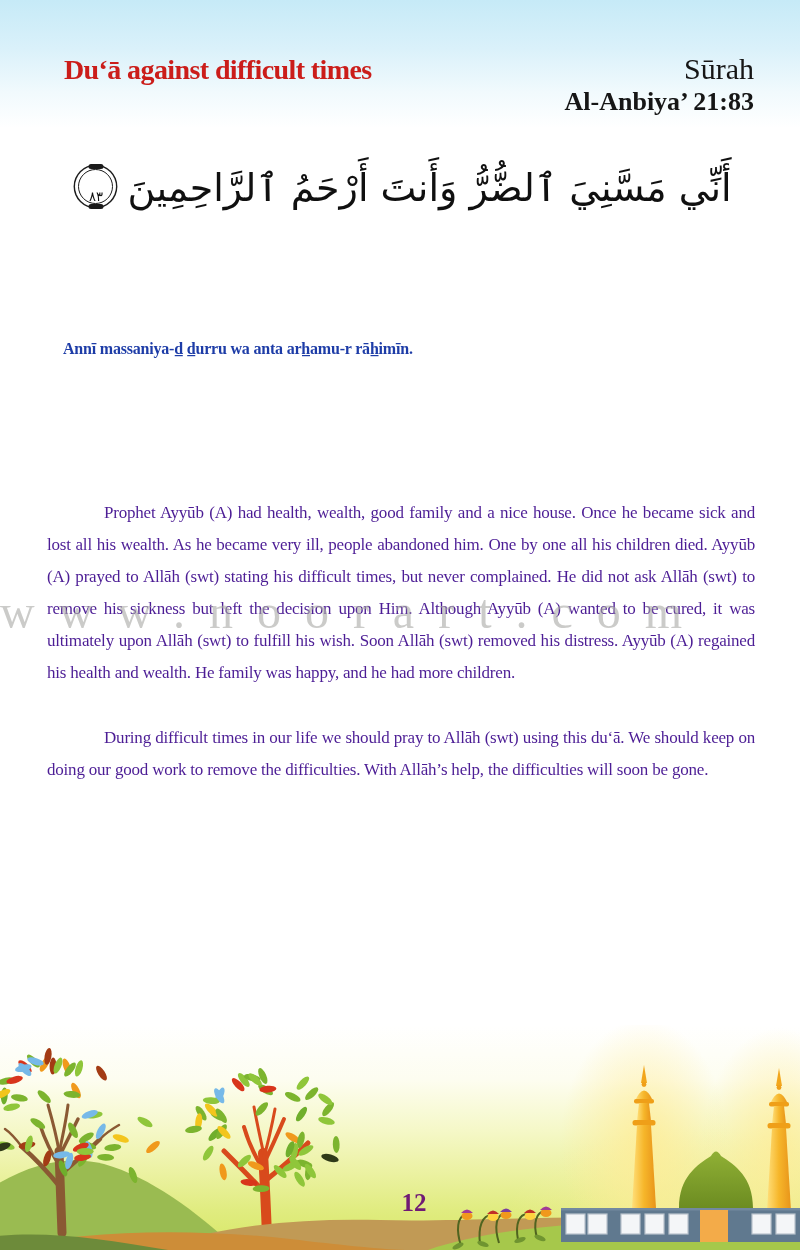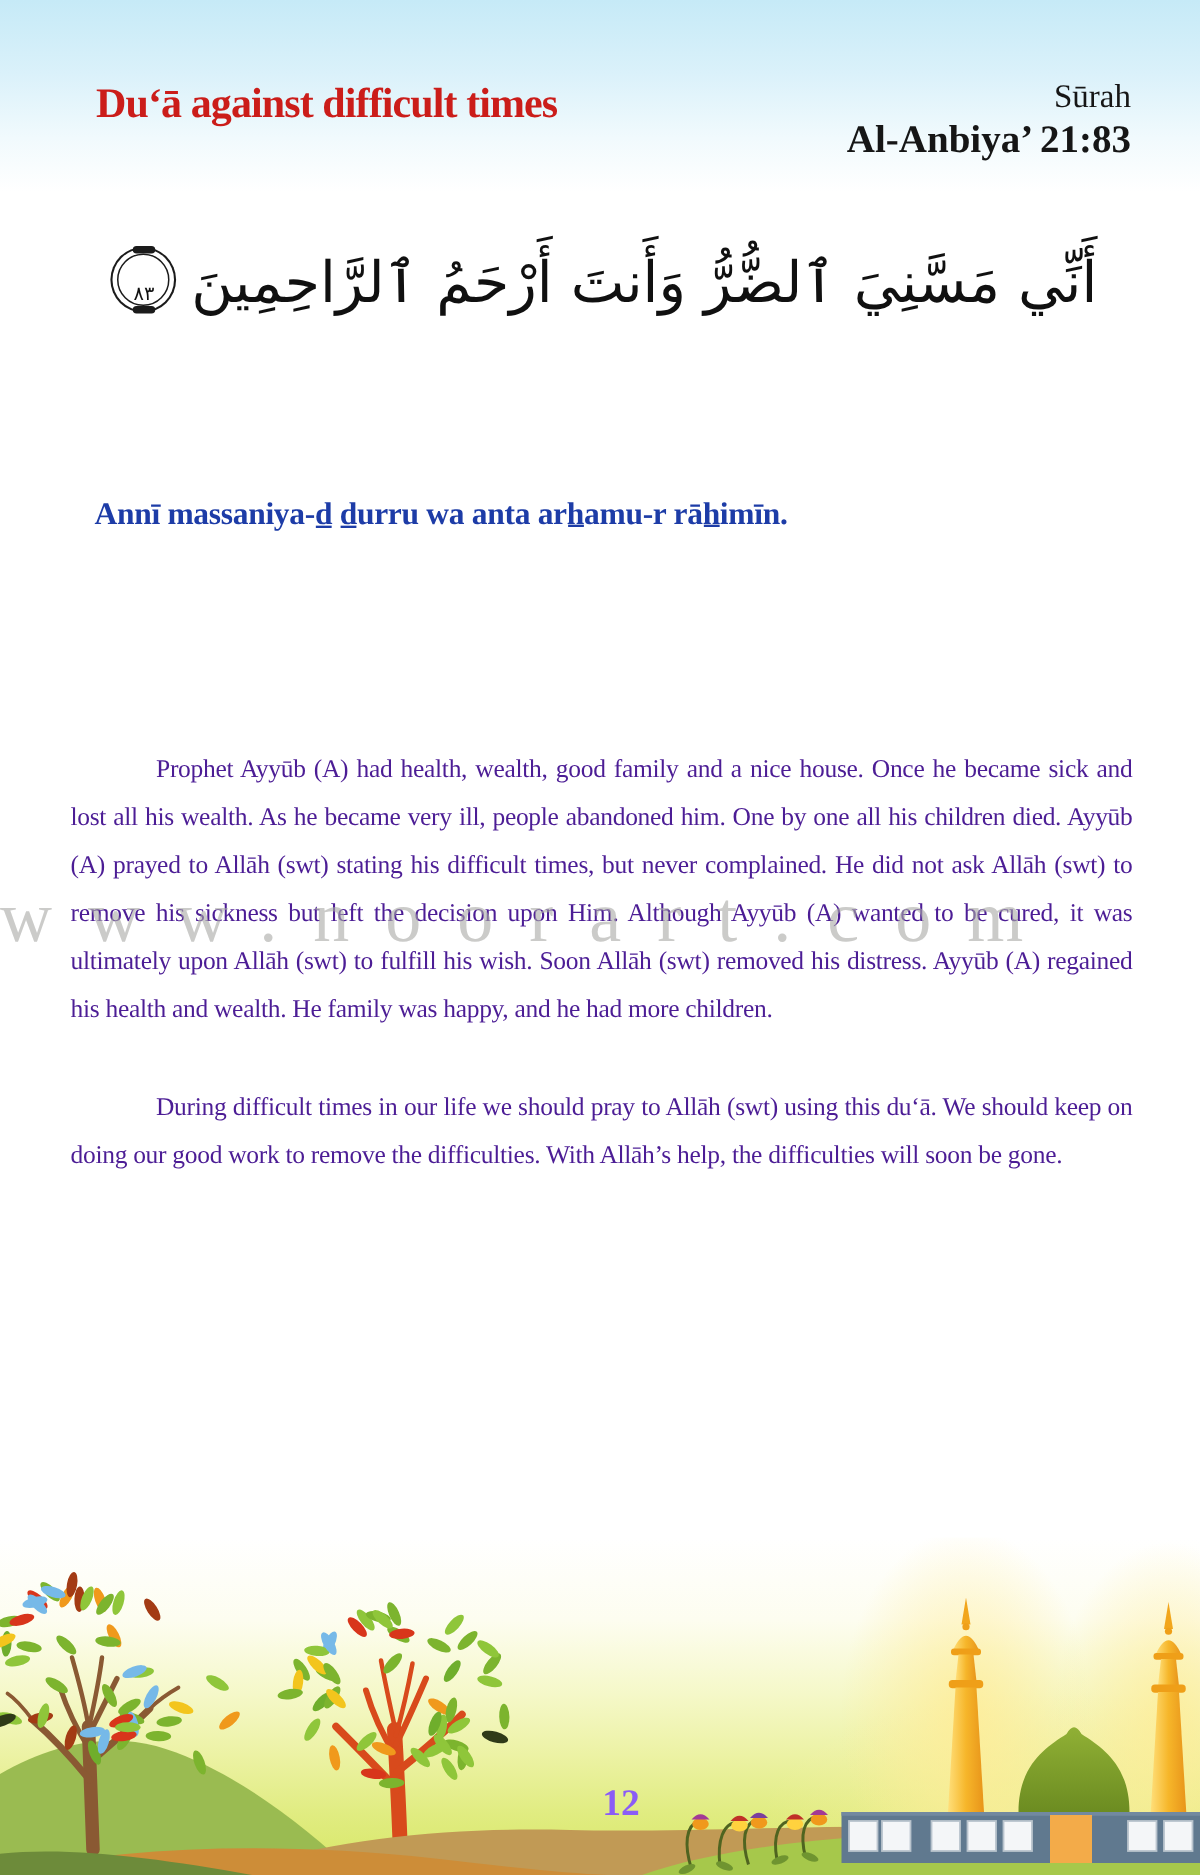--- a/index.html
+++ b/index.html
@@ -5,34 +5,34 @@
   html,body{margin:0;padding:0;background:#777;}
   .page{position:relative;width:800px;height:1250px;background:#ffffff;overflow:hidden;
         font-family:"Liberation Serif",serif;margin:0 auto;}
   
   .sky{position:absolute;left:0;top:0;width:800px;height:128px;
        background:linear-gradient(to bottom,var(--c-sky_blue,#c6eaf7) 0%,#daf1fa 38%,#f1fafd 72%,#ffffff 100%);}
   
   .title{position:absolute;left:64px;top:54px;font-size:28px;font-weight:700;
          color:var(--c-title_red,#cb1d1a);letter-spacing:-0.6px;}
   .surah-block{position:absolute;right:46px;top:52px;text-align:right;color:#161616;line-height:1.1;}
-  .surah-label{font-size:22px;font-weight:500;}
+  .surah-label{font-size:30px;font-weight:500;}
   .surah-ref{font-size:26px;font-weight:700;margin-top:3px;margin-left:35px;}
   
   .verse{position:absolute;left:0;top:166px;width:800px;direction:rtl;text-align:center;
          font-family:"DejaVu Sans",sans-serif;font-size:38px;color:#101010;padding:0 40px;box-sizing:border-box;}
   .ayah-mark{display:inline-flex;align-items:center;justify-content:center;width:33px;height:33px;
          border:1.6px solid #1b1b1b;border-radius:50%;box-shadow:0 0 0 3px #fff,0 0 0 4.4px #1b1b1b;
          vertical-align:middle;margin:0 14px 8px 10px;position:relative;background:#fff;}
   .ayah-mark::before,.ayah-mark::after{content:"";position:absolute;left:50%;transform:translateX(-50%);
          width:15px;height:5px;background:#1b1b1b;border-radius:2.5px;}
   .ayah-mark::before{top:-6px;} .ayah-mark::after{bottom:-6px;}
   .ayah-num{font-size:13px;line-height:1;font-family:"DejaVu Sans",sans-serif;margin-top:20px;}
   
-  .translit{position:absolute;left:63px;top:330px;font-size:21px;font-weight:700;
+  .translit{position:absolute;left:63px;top:340px;font-size:16px;font-weight:700;
             color:var(--c-transliteration_blue,#1d3ca7);letter-spacing:-0.2px;}
   .translation{position:absolute;left:51px;top:392px;width:714px;font-size:28px;font-style:italic;
             color:#1f1f1f;line-height:1.3;letter-spacing:0.2px;}
   
   .story{position:absolute;left:47px;top:497px;width:708px;font-size:17px;line-height:32px;
          color:#4c1d95;text-align:justify;letter-spacing:-0.2px;}
   .story p{margin:0;text-indent:57px;}
   .story p + p{margin-top:33px;}
   
   .watermark{position:absolute;left:0;top:584px;width:680px;text-align:center;white-space:nowrap;
@@ -40,21 +40,21 @@
          font-family:"Liberation Serif",serif;}
   
   .footer{position:absolute;left:0;bottom:0;width:800px;height:225px;
      background:
        radial-gradient(ellipse 120px 180px at 644px 120px, rgba(255,236,150,.85), rgba(255,236,150,0) 70%),
        radial-gradient(ellipse 110px 170px at 779px 122px, rgba(255,236,150,.8), rgba(255,236,150,0) 70%),
        radial-gradient(ellipse 260px 120px at 700px 190px, rgba(255,240,170,.6), rgba(255,240,170,0) 75%),
        linear-gradient(to bottom,#ffffff 0px,#fdfdf0 55px,#f5f8c8 105px,#ecf2a4 145px,#e0ec80 185px,#d7e765 225px);}
   .footer svg{position:absolute;left:0;top:0;}
   .page-number{position:absolute;left:392px;top:1189px;width:44px;text-align:center;
-         font-size:25px;font-weight:700;color:#8b5cf6;z-index:7;}
+         font-size:25px;font-weight:700;color:#701a75;z-index:7;}
 </style>
 </head>
 <body>
 
 <div class="page">
 
   <div class="sky"></div>
 
   <div class="title">Du‘ā against difficult times</div>
 

